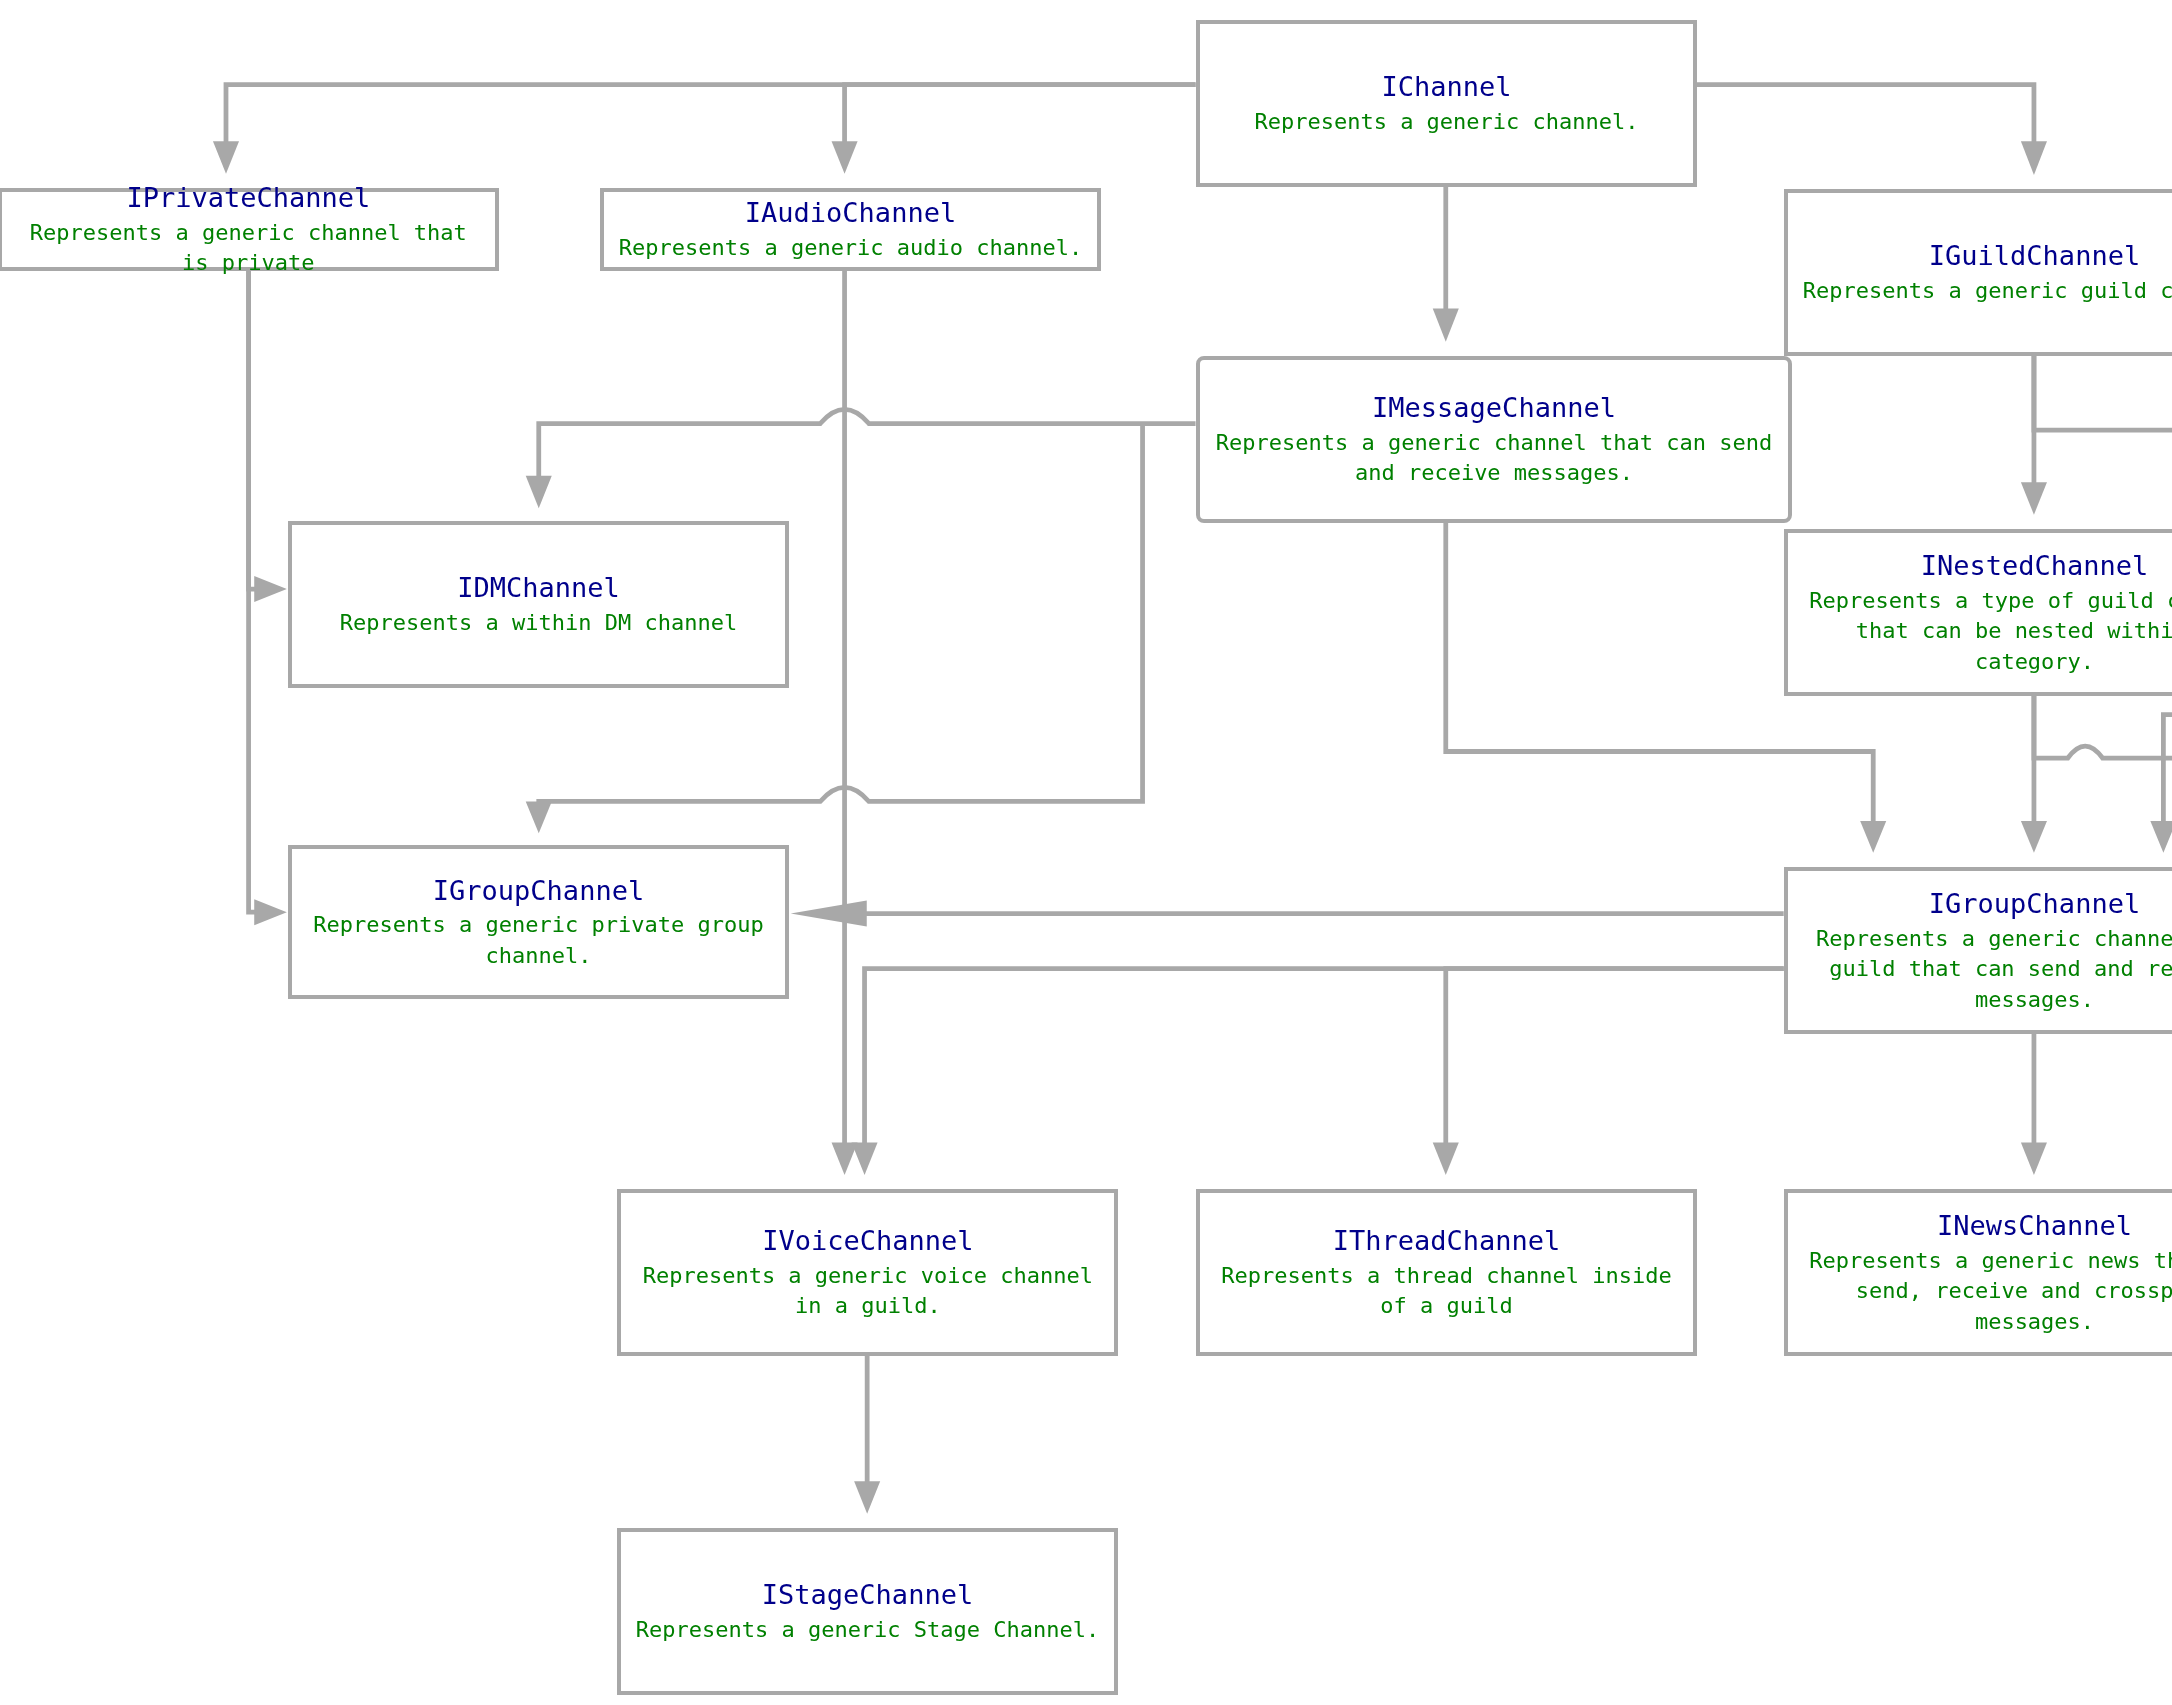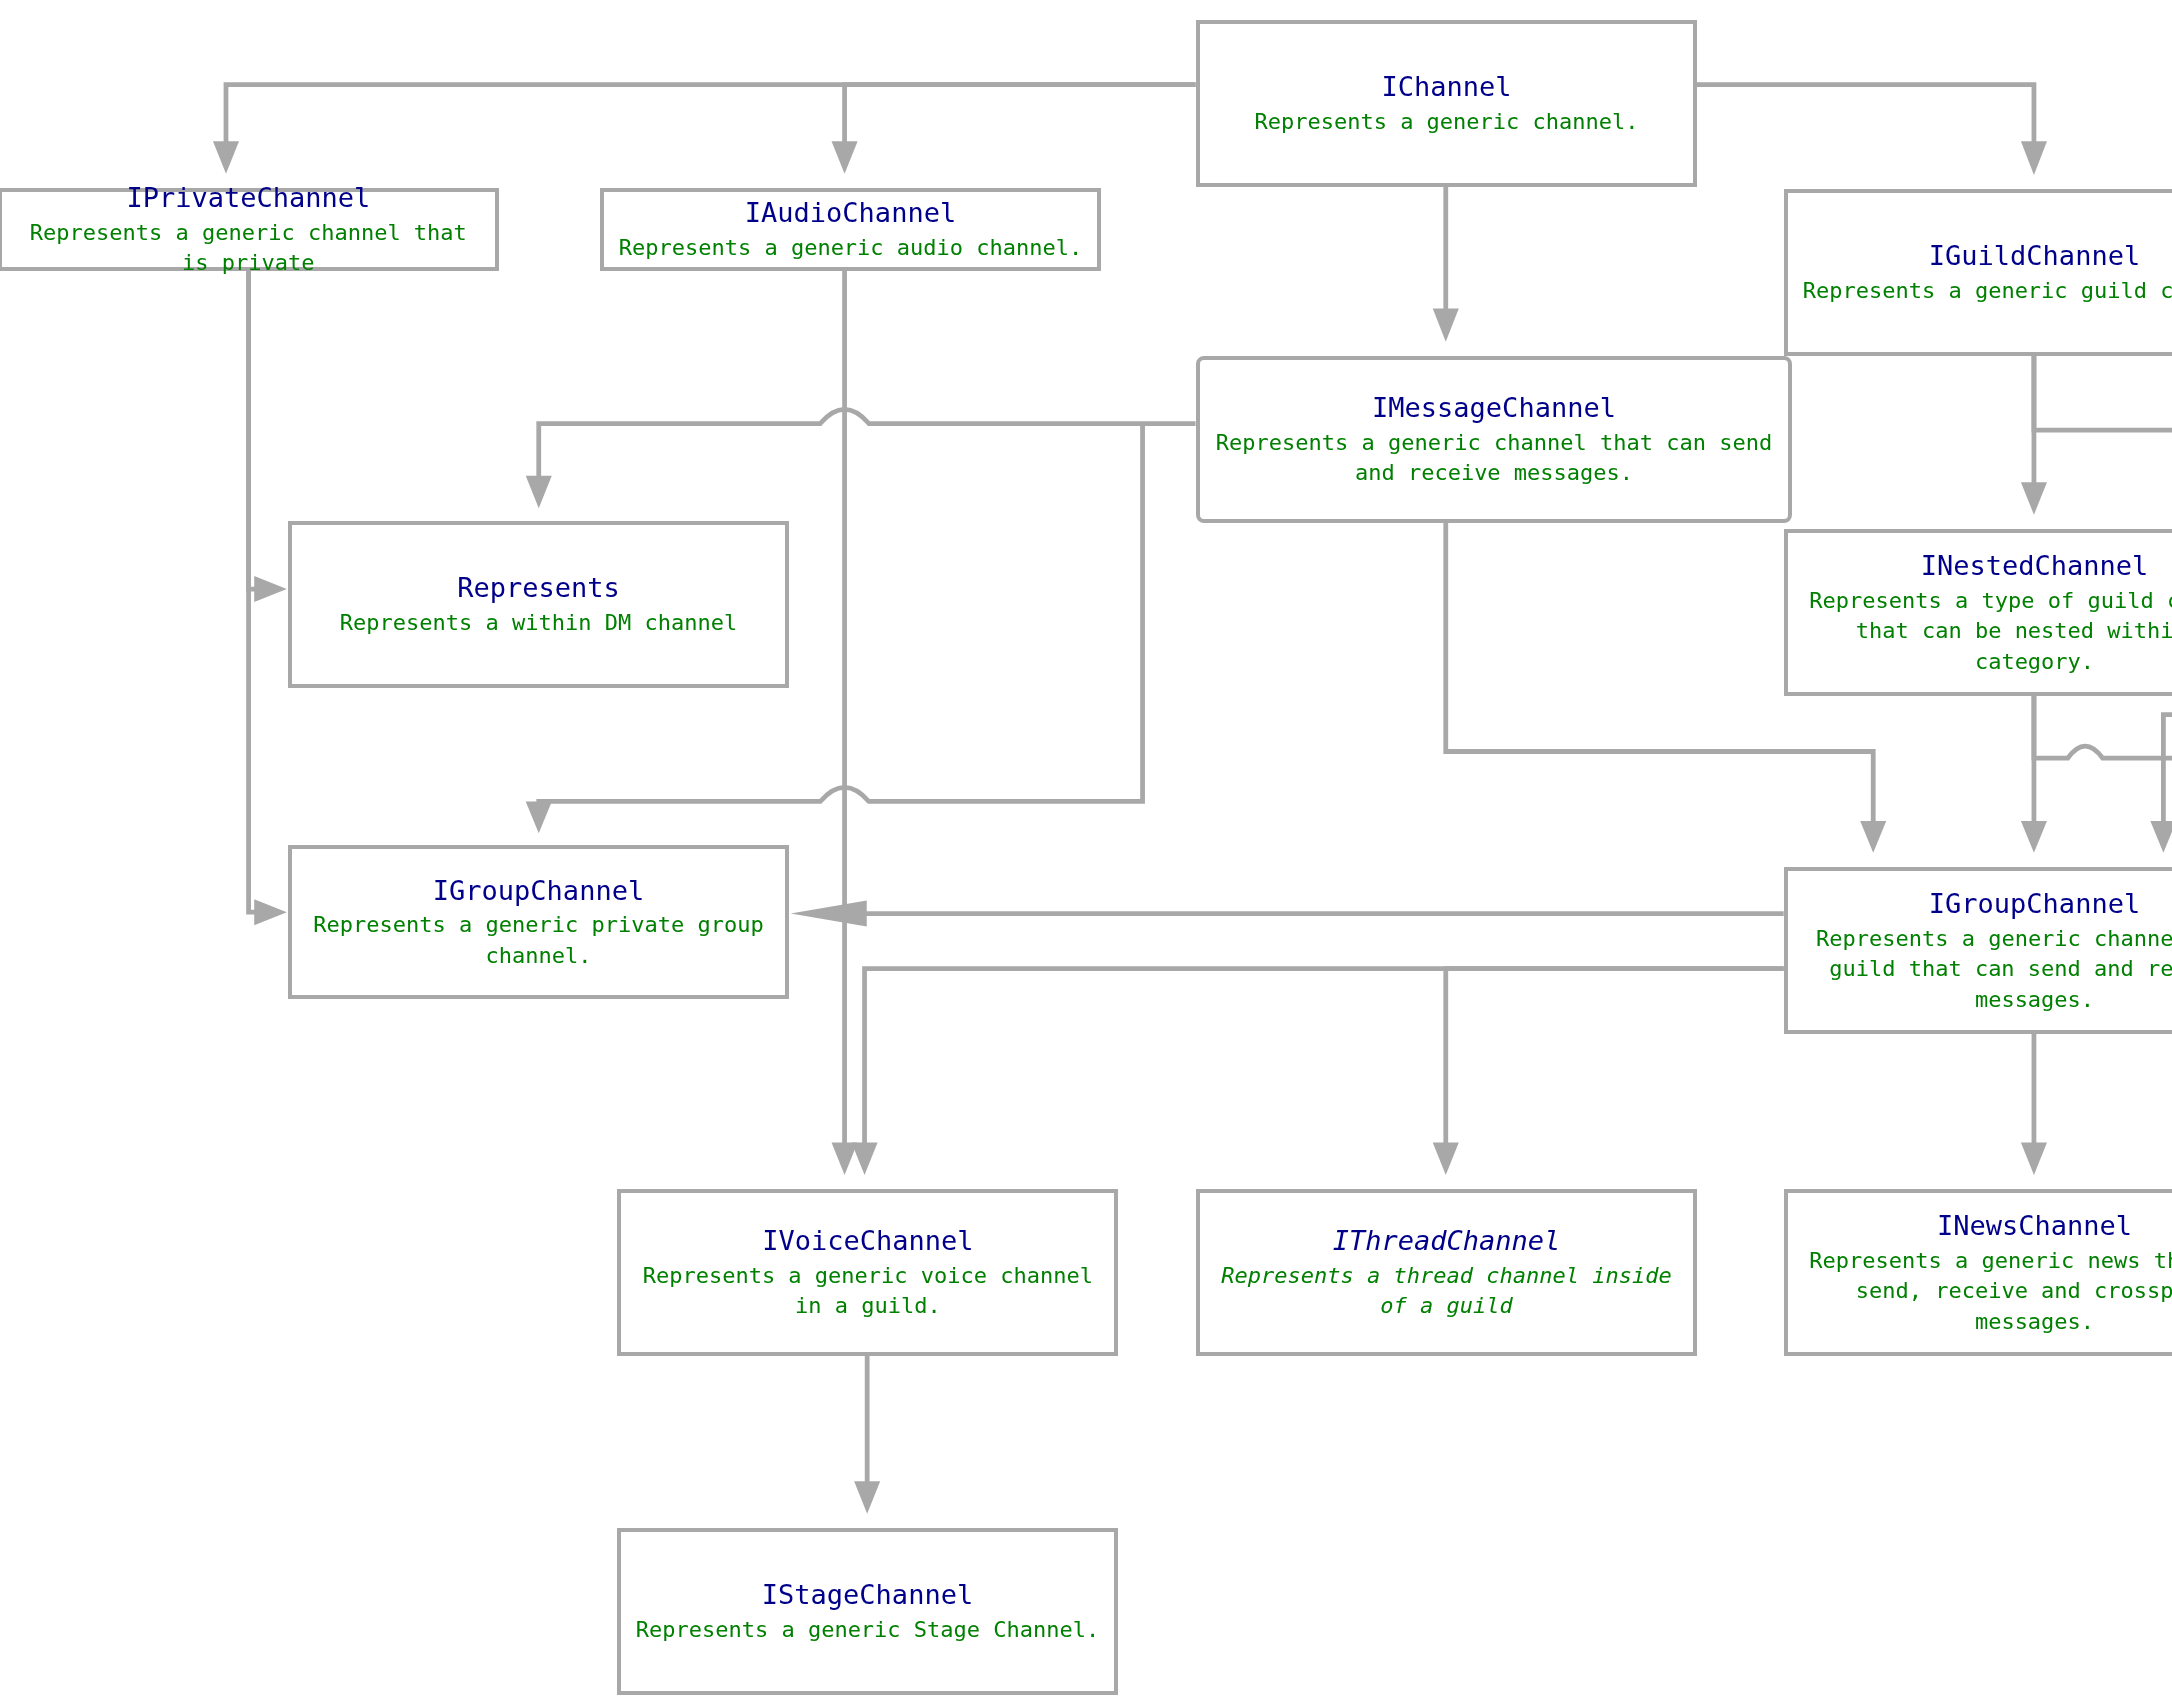--- a/index.html
+++ b/index.html
@@ -206,21 +206,21 @@
     <div class="node-title">IGuildChannel</div>
     <div class="node-desc">Represents a generic guild channel.</div>
   </div>
 
   <div class="node" style="left:1196px; top:340px; width:596px; height:167px;border-radius:8px;">
     <div class="node-title">IMessageChannel</div>
     <div class="node-desc">Represents a generic channel that can send and receive messages.</div>
   </div>
 
   <div class="node" style="left:288px; top:505px; width:501px; height:167px;">
-    <div class="node-title">Represents</div>
+    <div class="node-title">IDMChannel</div>
     <div class="node-desc">Represents a within DM channel</div>
   </div>
 
   <div class="node" style="left:1784px; top:513px; width:501px; height:167px;">
     <div class="node-title">INestedChannel</div>
     <div class="node-desc">Represents a type of guild channel that can be nested within a category.</div>
   </div>
 
   <div class="node" style="left:288px; top:829px; width:501px; height:154px;">
     <div class="node-title">IGroupChannel</div>
@@ -230,21 +230,21 @@
   <div class="node" style="left:1784px; top:851px; width:501px; height:167px;">
     <div class="node-title">IGroupChannel</div>
     <div class="node-desc">Represents a generic channel in a guild that can send and receive messages.</div>
   </div>
 
   <div class="node" style="left:617px; top:1173px; width:501px; height:167px;padding-left:12px;">
     <div class="node-title">IVoiceChannel</div>
     <div class="node-desc">Represents a generic voice channel in a guild.</div>
   </div>
 
-  <div class="node" style="left:1196px; top:1173px; width:501px; height:167px;font-style:italic;">
+  <div class="node" style="left:1196px; top:1173px; width:501px; height:167px;">
     <div class="node-title">IThreadChannel</div>
     <div class="node-desc">Represents a thread channel inside of a guild</div>
   </div>
 
   <div class="node" style="left:1784px; top:1173px; width:501px; height:167px;">
     <div class="node-title">INewsChannel</div>
     <div class="node-desc">Represents a generic news that can send, receive and crosspost messages.</div>
   </div>
 
   <div class="node" style="left:617px; top:1512px; width:501px; height:167px;">

